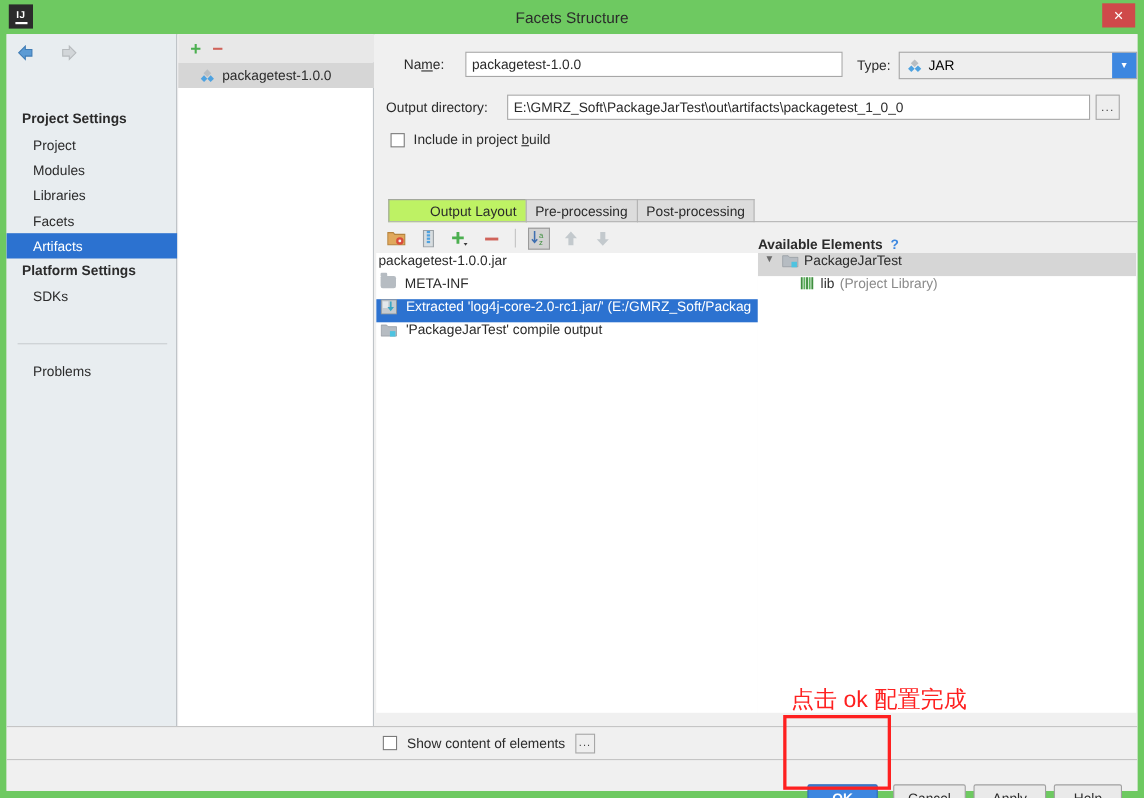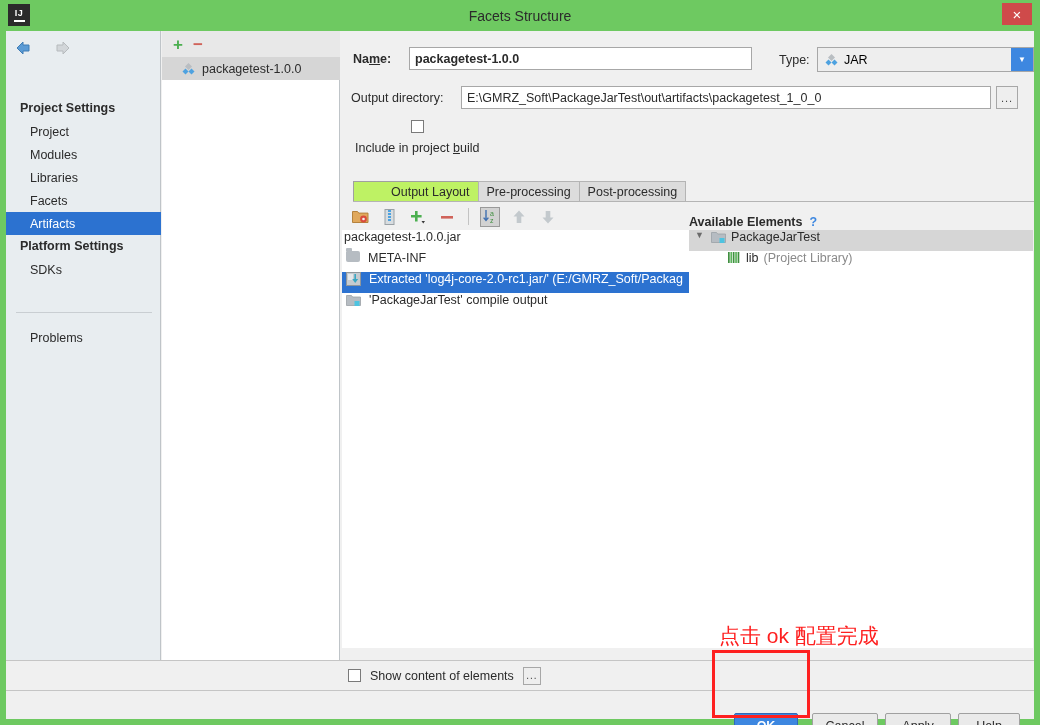--- a/index.html
+++ b/index.html
@@ -286,21 +286,21 @@
             <path d="M3.5 6.5 L6.5 9.5 L3.5 12.5 L0.5 9.5 Z" fill="#4ea2e0"></path>
             <path d="M9.5 6.5 L12.5 9.5 L9.5 12.5 L6.5 9.5 Z" fill="#4ea2e0"></path>
           </svg>
         </span>
         <span>packagetest-1.0.0</span>
       </div>
     </div>
 
     <div id="main">
 
-      <div class="field-row" style="left:12px; top:16px;font-weight:bold;">
+      <div class="field-row" style="left:26px; top:16px;">
         <span class="lbl" style="width:56px">Na<u>m</u>e:</span>
         <span class="txtinput" style="width:343px">packagetest-1.0.0</span>
       </div>
       <div class="field-row" style="left:438px; top:16px;">
         <span class="lbl" style="width:38px">Type:</span>
         <span class="combo" style="width:217px">
           <span class="cval">
             <span class="diamond-icon">
               <svg width="13" height="13" viewBox="0 0 13 13">
                 <path d="M6.5 1 L10 4.5 L6.5 8 L3 4.5 Z" fill="#b9bec2"></path>
@@ -313,21 +313,21 @@
           <span class="carrow">▼</span>
         </span>
       </div>
 
       <div class="field-row" style="left:10px; top:55px;">
         <span class="lbl" style="width:110px">Output directory:</span>
         <span class="txtinput" style="width:530px">E:\GMRZ_Soft\PackageJarTest\out\artifacts\packagetest_1_0_0</span>
         <span class="dots-btn" style="margin-left:5px">...</span>
       </div>
 
-      <div class="field-row" style="left:14px; top:89px; gap:8px;flex-direction:column;">
+      <div class="field-row" style="left:14px; top:89px; gap:8px;">
         <span class="chk"></span>
         <span class="lbl">Include in project <u>b</u>uild</span>
       </div>
 
       <div class="tabs">
         <div class="tab active">
             <span>Output Layout</span>
           </div>
         <div class="tab">
             <span>Pre-processing</span>

